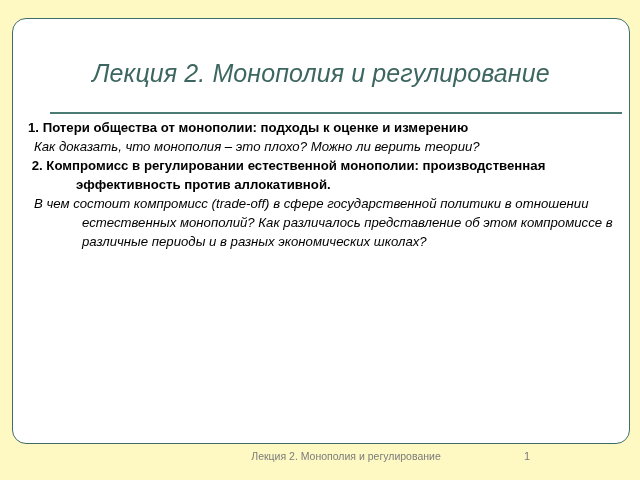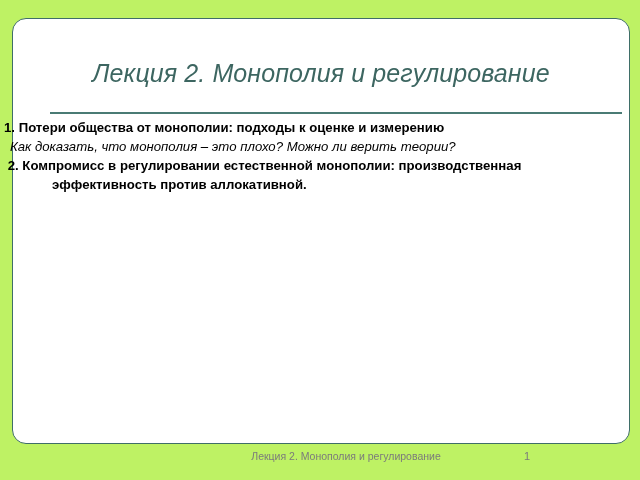--- a/index.html
+++ b/index.html
@@ -12,21 +12,21 @@
     height: 480px;
     overflow: hidden;
     font-family: "Liberation Sans", sans-serif;
     -webkit-font-smoothing: antialiased;
   }
 
   .slide {
     position: relative;
     width: 640px;
     height: 480px;
-    background: #bef264;
+    background: #fef9c3;
     box-sizing: border-box;
   }
 
   
   .slide-frame {
     position: absolute;
     left: 12px;
     top: 18px;
     width: 618px;
     height: 426px;
@@ -57,21 +57,21 @@
     left: 50px;
     top: 112px;
     width: 572px;
     height: 2px;
     background: #4a7b74;
   }
 
   
   .body-block {
     position: absolute;
-    left: 4px;
+    left: 28px;
     top: 118px;
     width: 598px;
   }
 
   .line {
     font-size: 13.2px;
     line-height: 19px;
     color: #000000;
     text-indent: 0;
     padding-left: 48px;
@@ -123,19 +123,20 @@
   <div class="slide-frame"></div>
 
   <div class="slide-title">Лекция 2. Монополия и регулирование</div>
 
   <div class="title-rule"></div>
 
   <div class="body-block">
     <p class="line heading"><span class="head">1. Потери общества от монополии: подходы к оценке и измерению</span></p>
     <p class="line sub"><span class="head">Как доказать, что монополия – это плохо? Можно ли верить теории?</span></p>
     <p class="line heading"><span class="head"> 2. Компромисс в регулировании естественной монополии: производственная эффективность против аллокативной.</span></p>
+    <p class="line sub"><span class="head">В чем состоит компромисс (trade-off) в сфере государственной политики в отношении естественных монополий? Как различалось представление об этом компромиссе в различные периоды и в разных экономических школах?</span></p>
   </div>
 
   <div class="footer-text">Лекция 2. Монополия и регулирование</div>
 
   <div class="footer-page">1</div>
 
 </div>
 
 </body></html>

